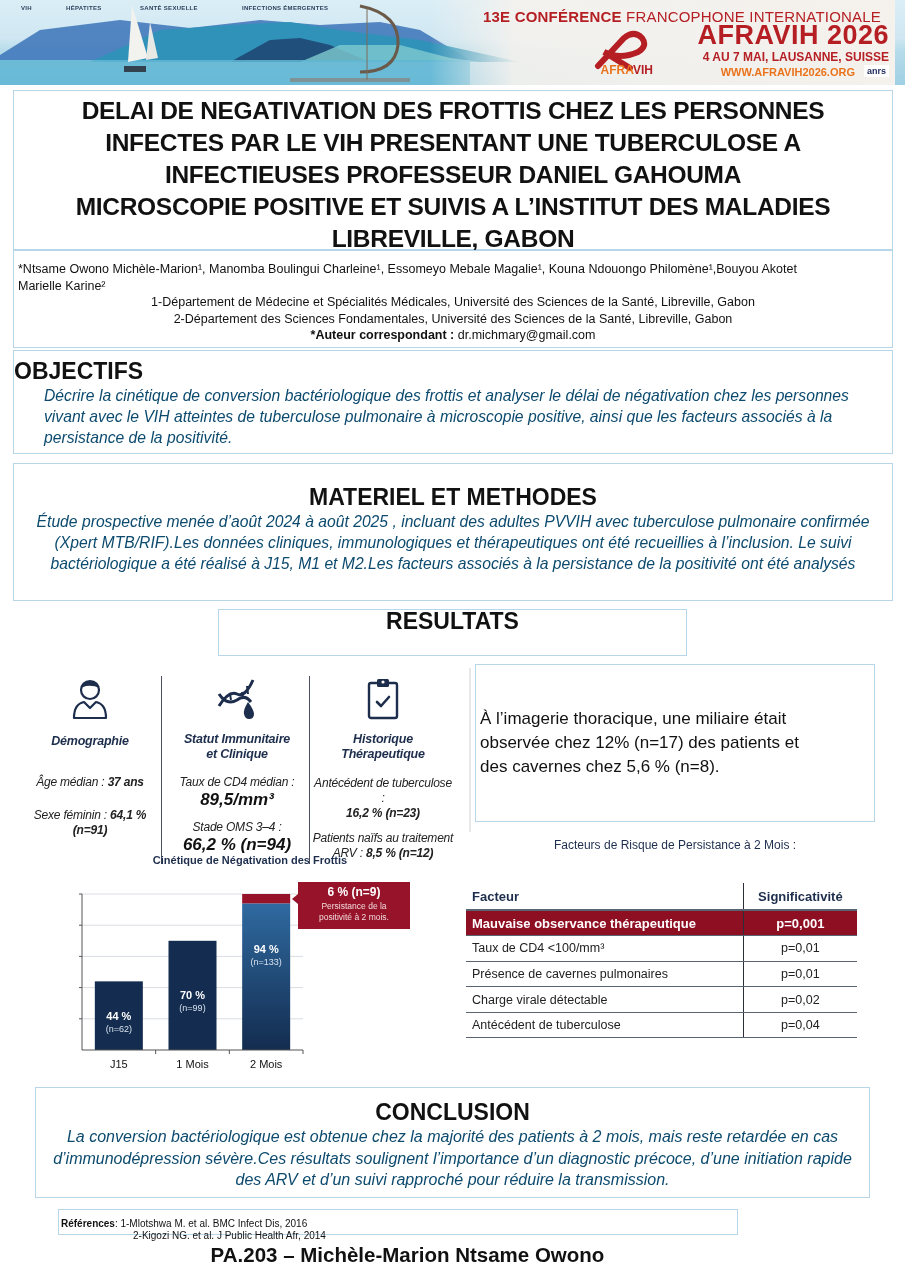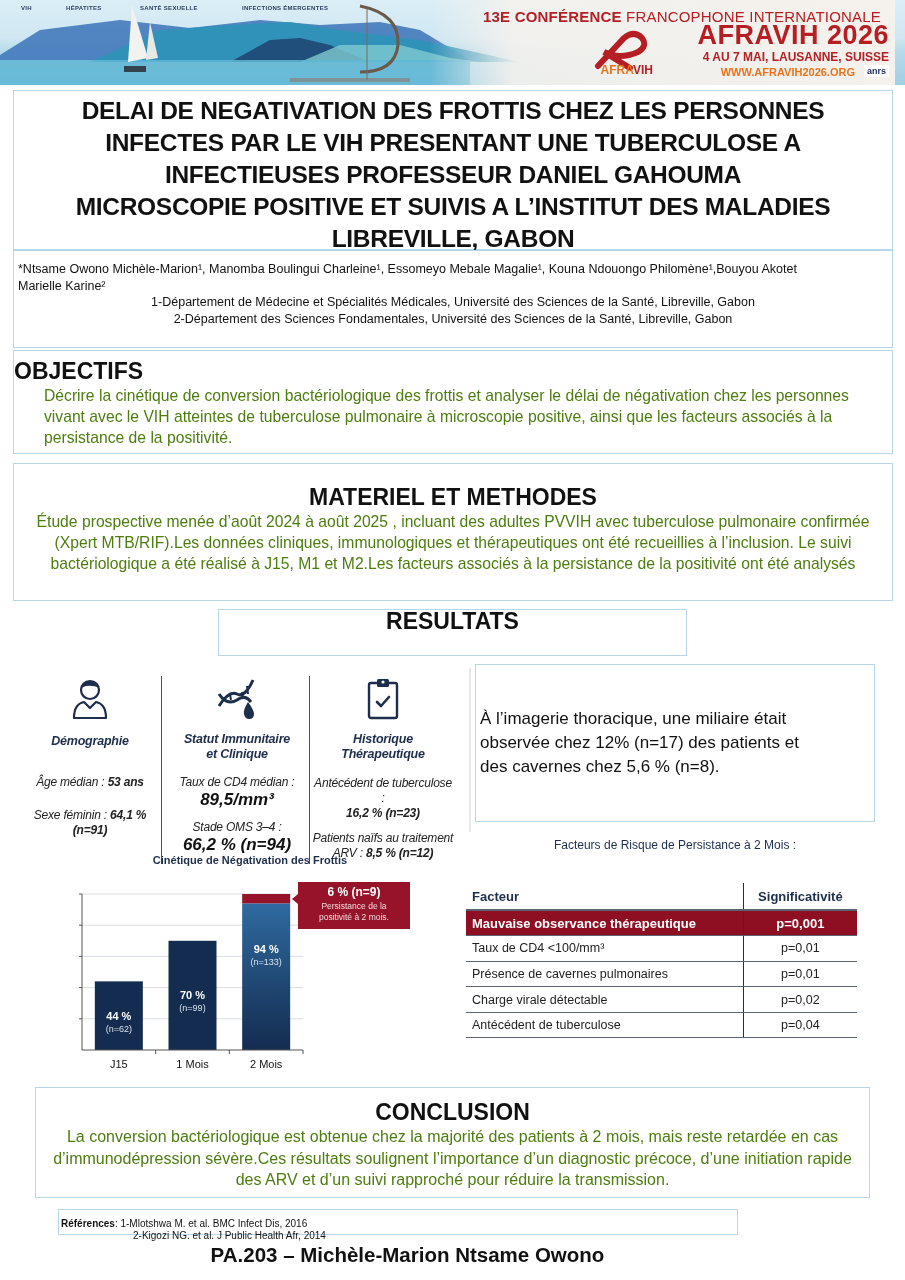--- a/index.html
+++ b/index.html
@@ -26,21 +26,21 @@
 
   
   .box { position: absolute; border: 1px solid #b8d6ea; background: #fff; }
   .title-box { left: 13px; top: 90px; width: 880px; height: 160px; text-align: center; padding-top: 4px; }
   .title-box h1 { font-size: 24.5px; line-height: 32px; font-weight: bold; color: #111; letter-spacing: -0.3px; }
   .authors-box { left: 13px; top: 250px; width: 880px; height: 98px; padding: 10px 4px 0 4px; font-size: 12.5px; line-height: 16.5px; }
   .authors-box .authors { text-align: left; }
   .authors-box .aff { text-align: center; }
   .objectives-box { left: 13px; top: 350px; width: 880px; height: 104px; text-align: left; padding-top: 6px; }
   .section-title { font-size: 23px; font-weight: bold; line-height: 28px; color: #111; }
-  .section-text { font-size: 15.7px; line-height: 21px; color: #4d7c0f; }
+  .section-text { font-size: 15.7px; line-height: 21px; color: #0c4a6e; font-style: italic; }
   .methods-box { left: 13px; top: 463px; width: 880px; height: 138px; text-align: center; padding-top: 19px; }
   .results-box { left: 218px; top: 609px; width: 469px; height: 47px; text-align: center; }
   .results-box .section-title { line-height: 22px; }
 
   
   .infographic { position: absolute; left: 20px; top: 668px; width: 445px; height: 195px; }
   .info-col { position: absolute; top: 0; height: 195px; text-align: center; color: #1e2a3c; font-style: italic; }
   .info-col .icon { height: 52px; display: flex; justify-content: center; align-items: flex-end; }
   .info-col .head { font-size: 12.5px; font-weight: bold; line-height: 15px; color: #1d2d4c; margin-top: 12px; letter-spacing: -0.2px; }
   .info-col .stat { font-size: 12px; line-height: 15px; color: #222; letter-spacing: -0.2px; }
@@ -122,20 +122,21 @@
   </h1>
 </div>
 
 <div class="box authors-box">
   <div class="authors">
     <div>*Ntsame Owono Michèle-Marion¹, Manomba Boulingui Charleine¹,  Essomeyo Mebale Magalie¹, Kouna Ndouongo Philomène¹,Bouyou Akotet</div>
     <div>Marielle Karine²</div>
   </div>
   <div class="aff">1-Département de Médecine et Spécialités Médicales, Université des Sciences de la Santé, Libreville, Gabon</div>
   <div class="aff">2-Département des Sciences Fondamentales, Université des Sciences de la Santé, Libreville, Gabon</div>
+  <div class="aff"><b>*Auteur correspondant :</b><span> dr.michmary@gmail.com</span></div>
 </div>
 
 <div class="box objectives-box">
   <div class="section-title">OBJECTIFS</div>
   <div class="section-text" style="padding:0 30px;">Décrire la cinétique de conversion bactériologique des frottis et analyser le délai de négativation chez les personnes vivant avec le VIH atteintes de tuberculose pulmonaire à microscopie positive, ainsi que les facteurs associés à la persistance de la positivité.</div>
 </div>
 
 <div class="box methods-box">
   <div class="section-title">MATERIEL ET METHODES</div>
   <div class="section-text" style="padding:0 8px;">Étude prospective menée d’août 2024 à août 2025 , incluant des adultes PVVIH avec tuberculose pulmonaire confirmée (Xpert MTB/RIF).Les données cliniques, immunologiques et thérapeutiques ont été recueillies à l’inclusion. Le suivi bactériologique  a été réalisé à J15, M1 et M2.Les facteurs associés à la persistance de la positivité ont été analysés</div>
@@ -148,21 +149,21 @@
 <div class="infographic">
   <div class="info-col" style="left:0; width:140px;">
     <div class="icon">
       <svg width="40" height="44" viewBox="0 0 40 44">
         <circle cx="20" cy="14" r="9" fill="none" stroke="#1d2d4c" stroke-width="2.2"></circle>
         <path d="M11 12 Q14 4 22 5 Q28 6 29 12 Q24 9 16 10 Z" fill="#1d2d4c"></path>
         <path d="M4 42 Q4 28 14 26 L20 32 L26 26 Q36 28 36 42 Z" fill="none" stroke="#1d2d4c" stroke-width="2.2" stroke-linejoin="round"></path>
       </svg>
     </div>
     <div class="head" style="margin-top:14px;">Démographie</div>
-    <div class="stat" style="margin-top:26px;"><span>Âge médian : </span><b>53 ans</b></div>
+    <div class="stat" style="margin-top:26px;"><span>Âge médian : </span><b>37 ans</b></div>
     <div class="stat" style="margin-top:18px;"><span>Sexe féminin : </span><b>64,1 %</b></div>
     <div class="stat"><b>(n=91)</b></div>
   </div>
   <div class="vdiv" style="left:141px;"></div>
   <div class="info-col" style="left:146px; width:142px;">
     <div class="icon">
       <svg width="44" height="44" viewBox="0 0 44 44">
         <path d="M4 30 Q14 14 22 18 Q30 22 38 4" stroke="#1d2d4c" stroke-width="3" fill="none"></path>
         <path d="M4 18 Q12 30 22 24 Q30 18 36 26" stroke="#1d2d4c" stroke-width="3" fill="none"></path>
         <line x1="9" y1="22" x2="11" y2="26" stroke="#1d2d4c" stroke-width="2"></line>

